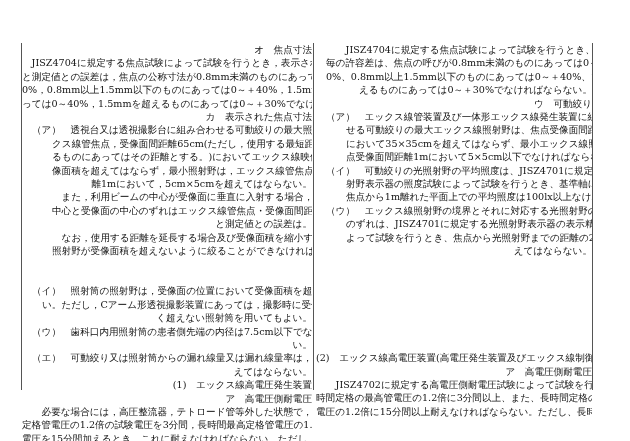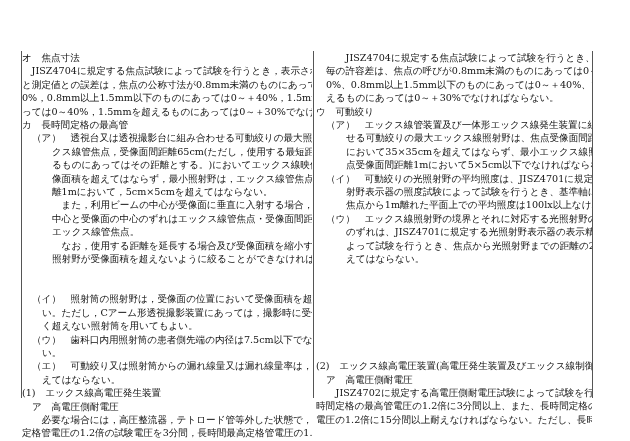--- a/index.html
+++ b/index.html
@@ -1,18 +1,18 @@
 <!DOCTYPE html>
 <html><head>
 <meta charset="utf-8">
 <style>
   html, body { margin: 0; padding: 0; background: #ffffff; }
   body { width: 630px; height: 441px; position: relative; overflow: hidden;
          font-family: "DejaVu Serif", "Liberation Serif", serif; color: #111; }
-  .page { position: absolute; left: 0; top: 8px; width: 630px; height: 337px; }
+  .page { position: absolute; left: 0; top: 0; width: 630px; height: 337px; text-align: right; }
   .rule { position: absolute; background: #555; width: 1px; }
   .col { position: absolute; font-size: 9.6px; line-height: 13.4px; }
   .col p { margin: 0; white-space: nowrap; overflow: hidden; }
   .left { left: 22px; top: 43px; width: 290px; }
   .right { left: 316px; top: 43px; width: 276px; }
   .ind1 { padding-left: 10px; }
   .ind2 { padding-left: 20px; }
   .ind3 { padding-left: 30px; }
   .spacer { height: 13.4px; }
 </style>
@@ -23,29 +23,29 @@
   <div class="rule" style="left:21px; top:43px; height:347px;"></div>
   <div class="rule" style="left:313px; top:43px; height:347px;"></div>
   <div class="rule" style="left:592px; top:43px; height:347px;"></div>
 
   <div class="col left" id="left-col">
       <p>オ　焦点寸法</p>
       <p>　JISZ4704に規定する焦点試験によって試験を行うとき，表示された焦点寸法</p>
       <p>と測定値との誤差は，焦点の公称寸法が0.8mm未満のものにあっては0～＋5</p>
       <p>0%，0.8mm以上1.5mm以下のものにあっては0～＋40%，1.5mmを超えるものにあ</p>
       <p>っては0～40%，1.5mmを超えるものにあっては0～＋30%でなければならない。</p>
-      <p>カ　長時間定格の最高管</p>
+      <p>カ　表示された焦点寸法</p>
       <p class="ind1">（ア）　透視台又は透視撮影台に組み合わせる可動絞りの最大照射野は，エッ</p>
       <p class="ind3">クス線管焦点，受像面間距離65cm(ただし，使用する最短距離が65cmを超え</p>
       <p class="ind3">るものにあってはその距離とする。)においてエックス線映像装置の最大受</p>
       <p class="ind3">像面積を超えてはならず，最小照射野は，エックス線管焦点・受像面間距</p>
       <p class="ind3">離1mにおいて，5cm×5cmを超えてはならない。</p>
       <p class="ind3">　また，利用ビームの中心が受像面に垂直に入射する場合，利用ビームの</p>
       <p class="ind3">中心と受像面の中心のずれはエックス線管焦点・受像面間距離の2%以内で</p>
-      <p class="ind3">エックス線管焦点。</p>
+      <p class="ind3">と測定値との誤差は。</p>
       <p class="ind3">　なお，使用する距離を延長する場合及び受像面積を縮小する場合には，</p>
       <p class="ind3">照射野が受像面積を超えないように絞ることができなければならない。</p>
       <p class="spacer"></p>
       <p class="spacer"></p>
       <p class="ind1">（イ）　照射筒の照射野は，受像面の位置において受像面積を超えてはならな</p>
       <p class="ind2">い。ただし，Cアーム形透視撮影装置にあっては，撮影時に受像面積を著し</p>
       <p class="ind2">く超えない照射筒を用いてもよい。</p>
       <p class="ind1">（ウ）　歯科口内用照射筒の患者側先端の内径は7.5cm以下でなければならな</p>
       <p class="ind2">い。</p>
       <p class="ind1">（エ）　可動絞り又は照射筒からの漏れ線量又は漏れ線量率は，Ⅲの2の(1)の</p>

